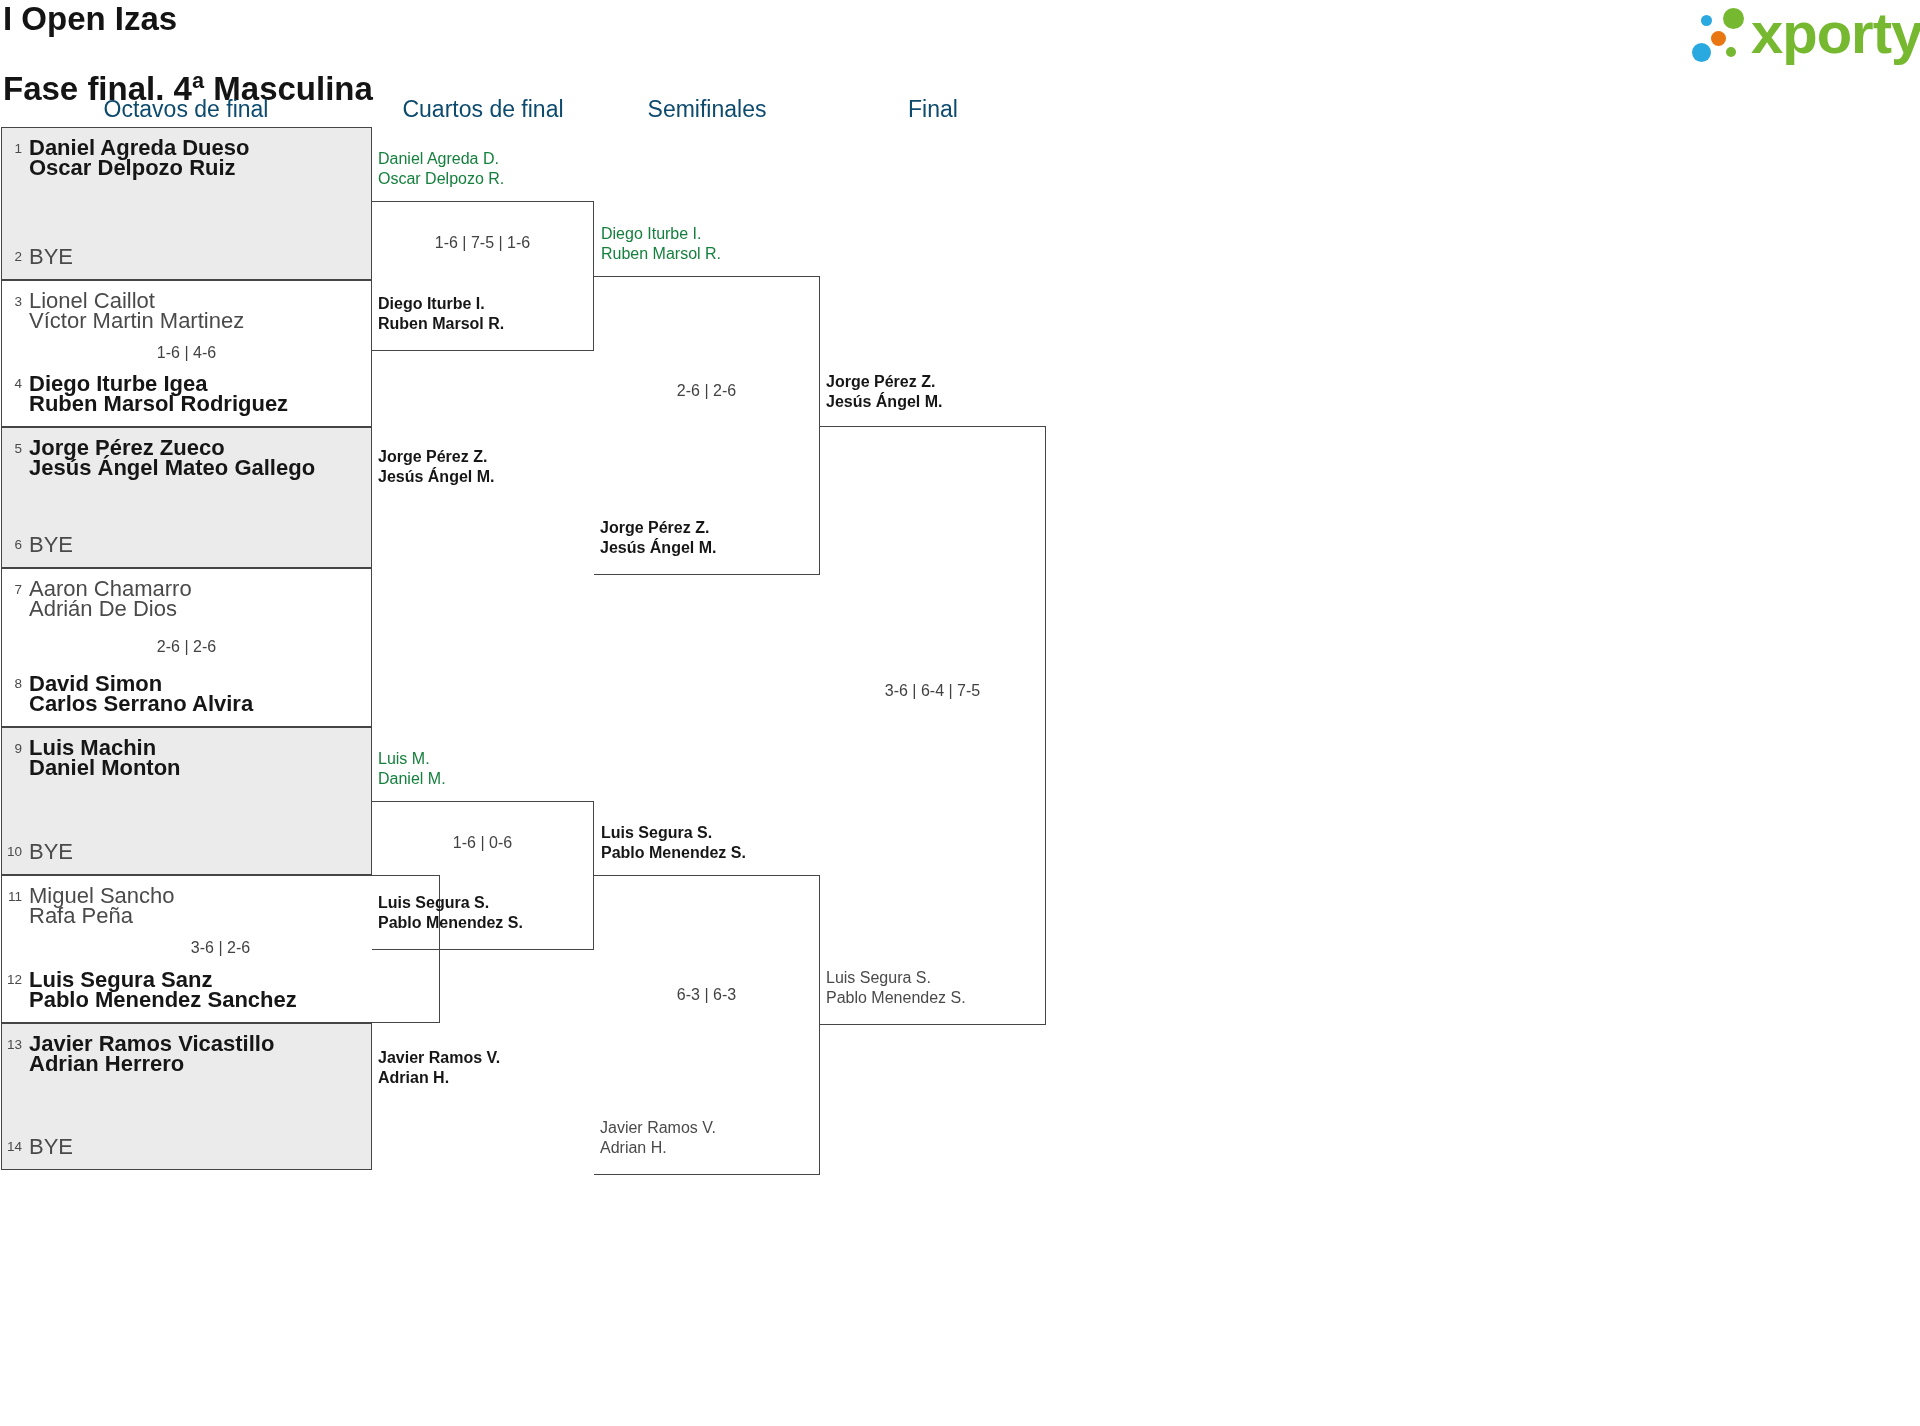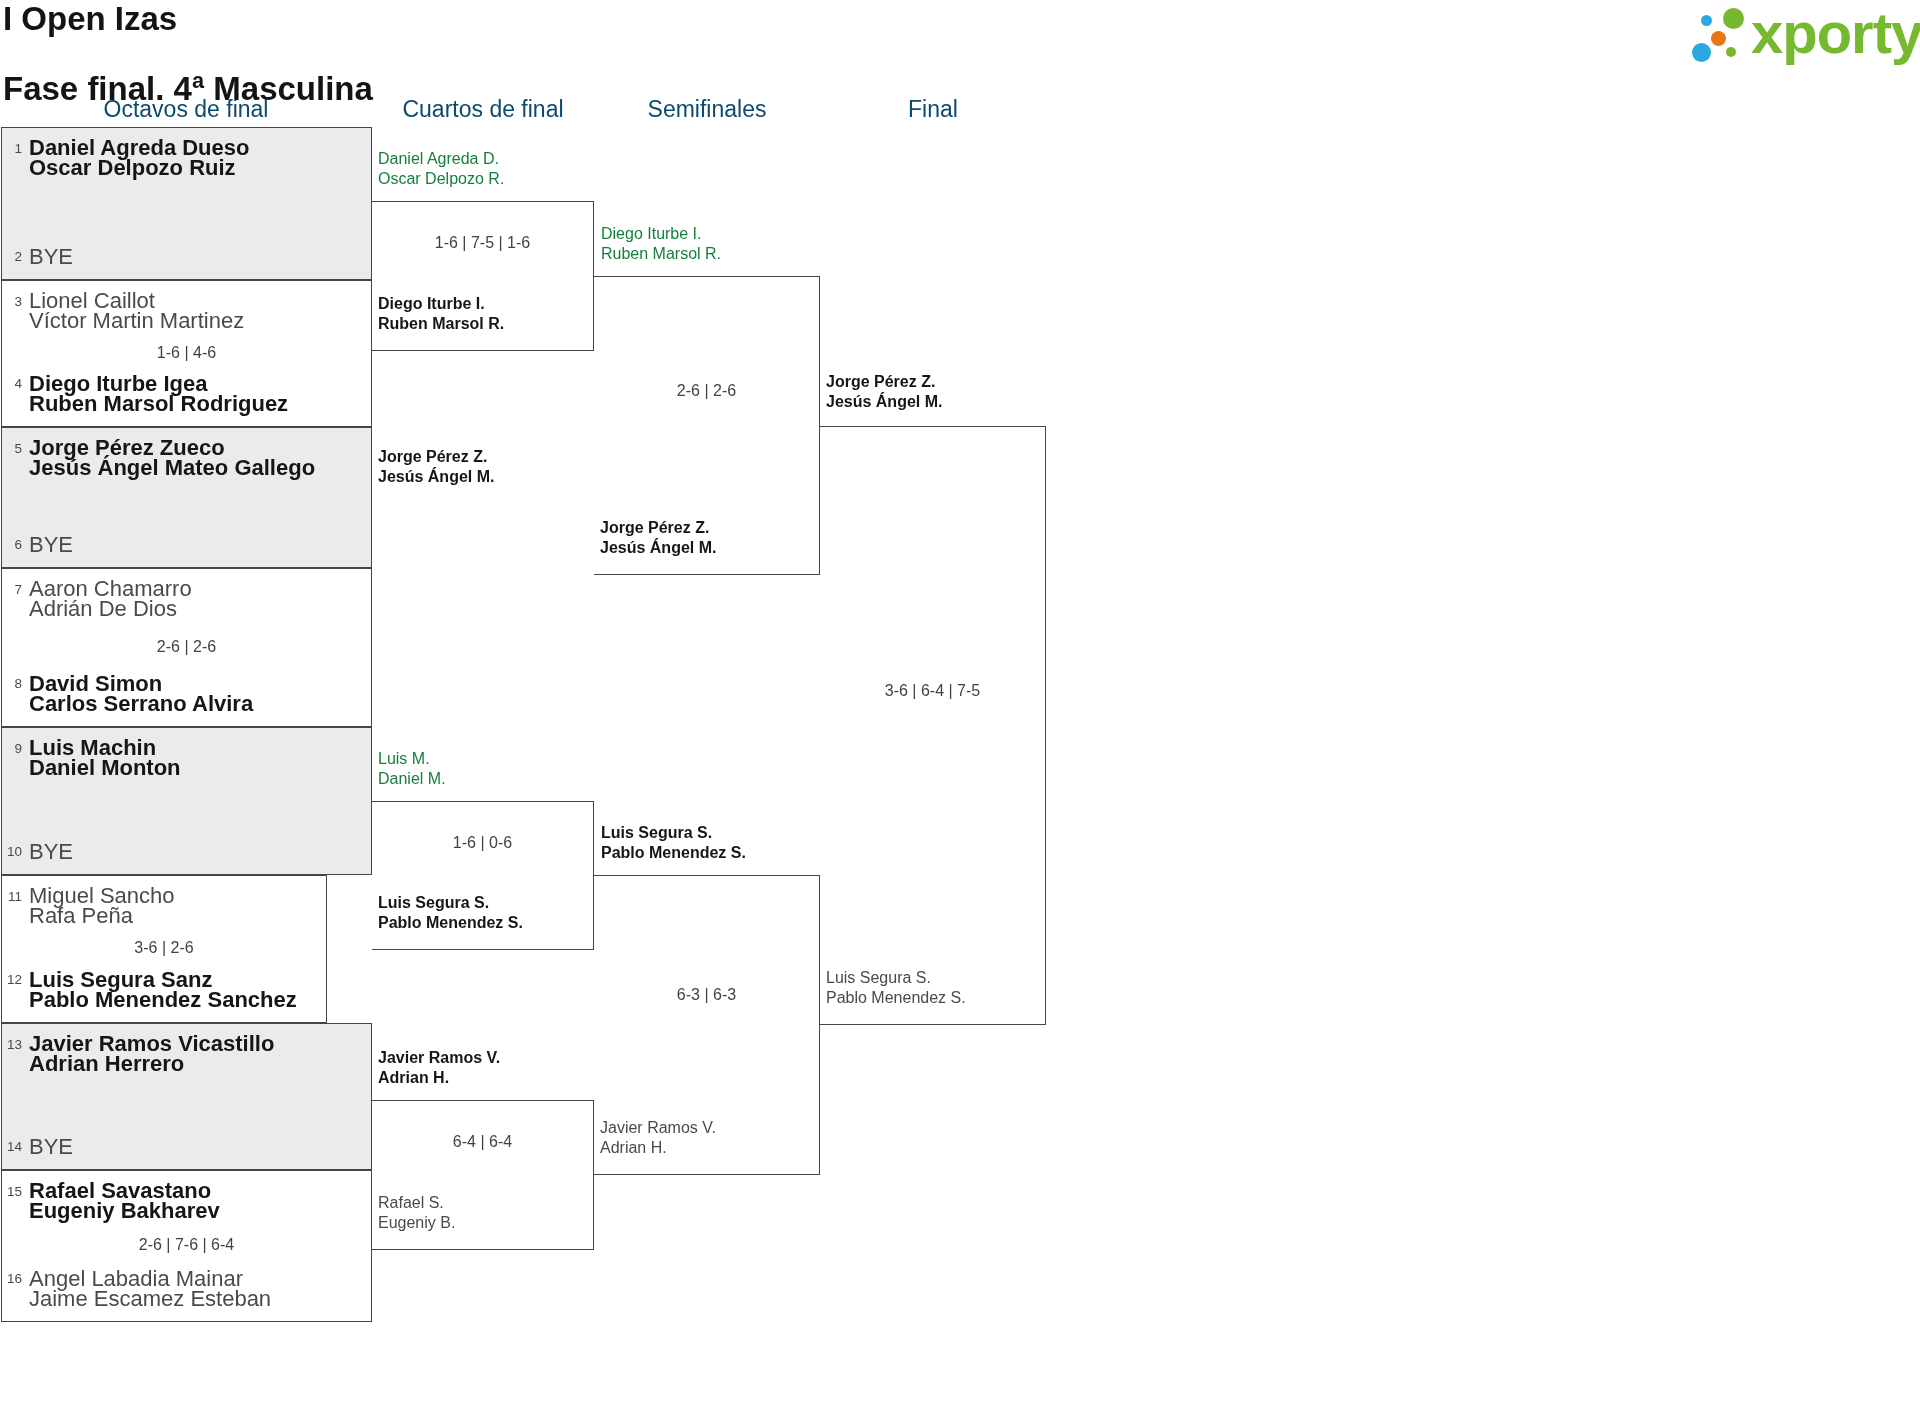--- a/index.html
+++ b/index.html
@@ -103,47 +103,38 @@
   </div>
 
   <div class="box gray" style="left:1px;top:727px;width:371px;height:148px;">
     <span class="seed st">9</span>
     <div class="name w nt">Luis Machin
 Daniel Monton</div>
     <span class="seed sb1">10</span>
     <div class="name nb1">BYE</div>
   </div>
 
-  <div class="box" style="left:1px;top:875px;width:326px;height:148px;">
+  <div class="box" style="left:1px;top:875px;width:439px;height:148px;">
     <span class="seed st">11</span>
     <div class="name nt">Miguel Sancho
 Rafa Peña</div>
     <div class="score mid">3-6 | 2-6</div>
     <span class="seed sb2">12</span>
     <div class="name w nb2">Luis Segura Sanz
 Pablo Menendez Sanchez</div>
   </div>
 
   <div class="box gray" style="left:1px;top:1023px;width:371px;height:147px;">
     <span class="seed st">13</span>
     <div class="name w nt">Javier Ramos Vicastillo
 Adrian Herrero</div>
     <span class="seed sb1">14</span>
     <div class="name nb1">BYE</div>
   </div>
 
-  <div class="box" style="left:1px;top:1170px;width:371px;height:152px;">
-    <span class="seed st">15</span>
-    <div class="name w nt">Rafael Savastano
-Eugeniy Bakharev</div>
-    <div class="score mid">2-6 | 7-6 | 6-4</div>
-    <span class="seed sb2">16</span>
-    <div class="name nb2">Angel Labadia Mainar
-Jaime Escamez Esteban</div>
-  </div>
 
   <div class="floatname" style="left:378px;top:149px;">Daniel Agreda D.
 Oscar Delpozo R.</div>
   <div class="box open" style="left:372px;top:201px;width:222px;height:150px;">
     <div class="score" style="top:32px;">1-6 | 7-5 | 1-6</div>
     <div class="inb w">Diego Iturbe I.
 Ruben Marsol R.</div>
   </div>
 
   <div class="floatname w" style="left:378px;top:447px;">Jorge Pérez Z.
@@ -152,25 +143,20 @@
   <div class="floatname" style="left:378px;top:749px;">Luis M.
 Daniel M.</div>
   <div class="box open" style="left:372px;top:801px;width:222px;height:149px;">
     <div class="score" style="top:32px;">1-6 | 0-6</div>
     <div class="inb w">Luis Segura S.
 Pablo Menendez S.</div>
   </div>
 
   <div class="floatname w" style="left:378px;top:1048px;">Javier Ramos V.
 Adrian H.</div>
-  <div class="box open" style="left:372px;top:1100px;width:222px;height:150px;">
-    <div class="score" style="top:32px;">6-4 | 6-4</div>
-    <div class="inb">Rafael S.
-Eugeniy B.</div>
-  </div>
 
   <div class="floatname" style="left:601px;top:224px;">Diego Iturbe I.
 Ruben Marsol R.</div>
   <div class="box open" style="left:594px;top:276px;width:226px;height:299px;">
     <div class="score" style="top:105px;">2-6 | 2-6</div>
     <div class="inb w">Jorge Pérez Z.
 Jesús Ángel M.</div>
   </div>
 
   <div class="floatname w" style="left:601px;top:823px;">Luis Segura S.

